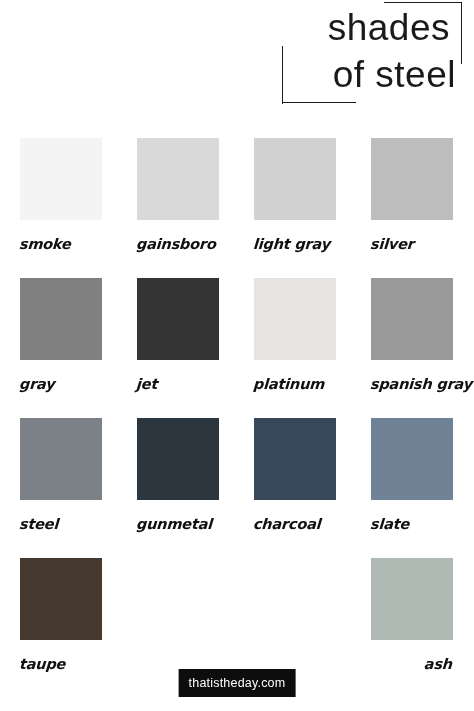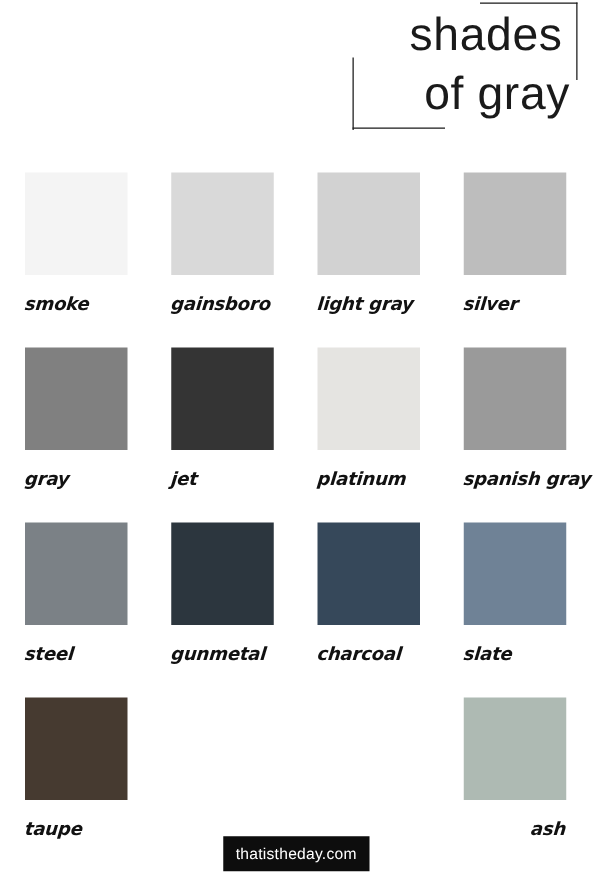--- a/index.html
+++ b/index.html
@@ -120,21 +120,21 @@
 <body>
 
 <div class="title-block">
   <div class="title-lines">
     <div class="rule rule-top"></div>
     <div class="rule rule-right"></div>
     <div class="rule rule-left"></div>
     <div class="rule rule-bottom"></div>
   </div>
   <div class="title-line1">shades</div>
-  <div class="title-line2">of gray</div>
+  <div class="title-line2">of steel</div>
 </div>
 
 <div class="grid">
 
   <div class="row">
     <div class="cell">
       <div class="swatch" style="background:#f4f4f4"></div>
       <div class="label">smoke</div>
     </div>
     <div class="cell">

